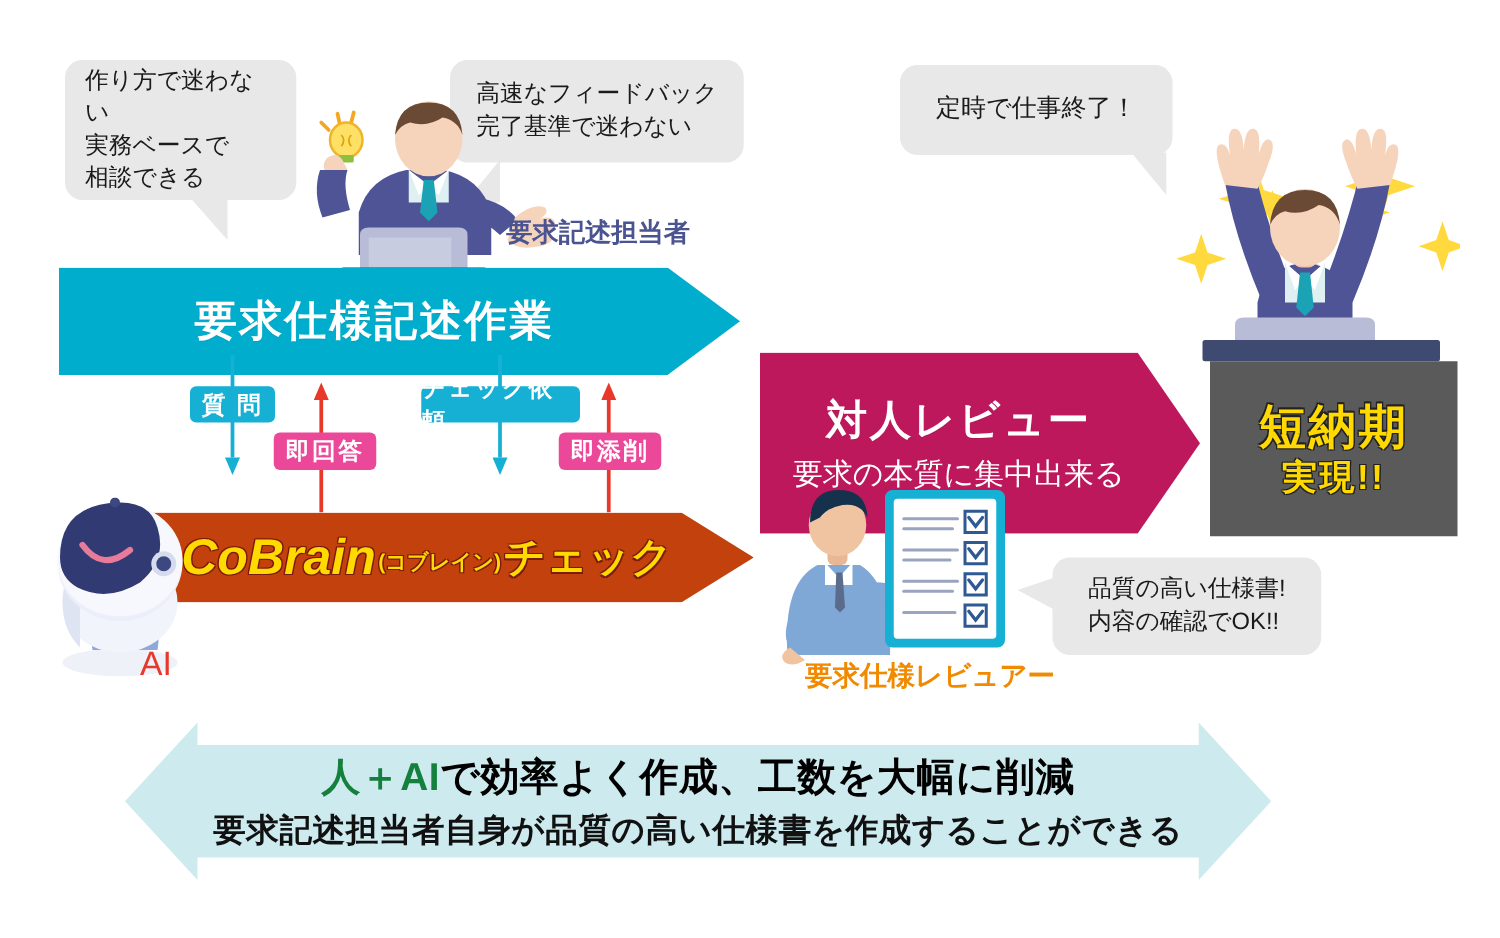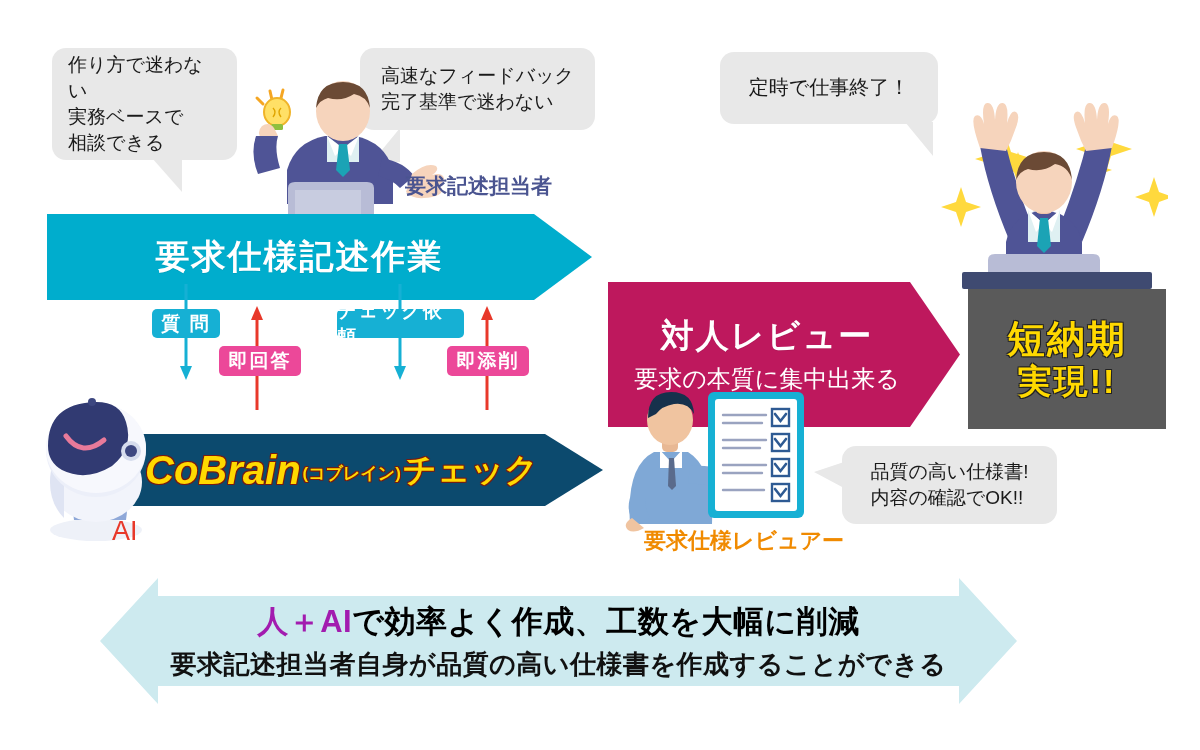--- a/index.html
+++ b/index.html
@@ -34,21 +34,21 @@
   
   .chev {
     position: absolute;
     display: flex;
     flex-direction: column;
     align-items: center;
     justify-content: center;
     color: #fff;
   }
   .chev-cyan   { background: #00adcd; }
-  .chev-red    { background: #0c4a6e; margin-top: 24px; }
+  .chev-red    { background: #c2410c; }
   .chev-orange { background: #be185d; }
 
   .chev-shape {
     clip-path: polygon(0 0, calc(100% - 58px) 0, 100% 50%, calc(100% - 58px) 100%, 0 100%);
   }
   .chev-shape-sm {
     clip-path: polygon(0 0, calc(100% - 50px) 0, 100% 50%, calc(100% - 50px) 100%, 0 100%);
   }
 
   .banner-title {
@@ -99,21 +99,21 @@
     position: absolute;
     background: #cdeaef;
     clip-path: polygon(0 50%, 58px 0, 58px 18px, calc(100% - 58px) 18px,
                        calc(100% - 58px) 0, 100% 50%, calc(100% - 58px) 100%,
                        calc(100% - 58px) calc(100% - 18px), 58px calc(100% - 18px),
                        58px 100%);
     display:flex; flex-direction:column; align-items:center; justify-content:center;
   }
   .dbl-line1 { font-weight: bold; white-space: nowrap; letter-spacing:.5px; }
   .dbl-line2 { font-weight: bold; white-space: nowrap; letter-spacing:.5px; color:#111; }
-  .hi-red { color: #a21caf; }
+  .hi-red { color: #15803d; }
 
   .role-label { position: absolute; font-weight: bold; white-space: nowrap; }
 
   
   .art { position: absolute; }
 </style>
 </head>
 <body>
 
 <div id="stage">
@@ -342,21 +342,21 @@
 
   <div class="bubble" style="left:842px; top:446px; width:215px; height:78px; padding:24px 14px; font-size:19px;">
     <span class="txt">品質の高い仕様書!
 内容の確認でOK!!</span>
   </div>
   <div class="tail" style="left:814px; top:462px; border-width:10px 30px 16px 0; border-color:transparent #e8e8e8 transparent transparent;"></div>
 
   <div class="darkbox-lid" style="left:962px; top:272px; width:190px; height:17px;"></div>
   <div class="darkbox" style="left:968px; top:289px; width:198px; height:140px;">
     <span class="darkbox-txt" style="font-size:38px; letter-spacing:2px;">短納期</span>
-    <span class="darkbox-txt" style="font-size:34px; letter-spacing:2px;">実現!!</span>
+    <span class="darkbox-txt" style="font-size:28px; letter-spacing:2px;">実現!!</span>
   </div>
 
   <div class="dblarrow" style="left:100px; top:578px; width:917px; height:126px;">
     <div class="dbl-line1" style="font-size:31px;">
       <span class="hi-red">人＋AI</span><span>で効率よく作成、工数を大幅に削減</span>
     </div>
     <div class="dbl-line2" style="font-size:26px; margin-top:4px;">要求記述担当者自身が品質の高い仕様書を作成することができる</div>
   </div>
 
 </div>

